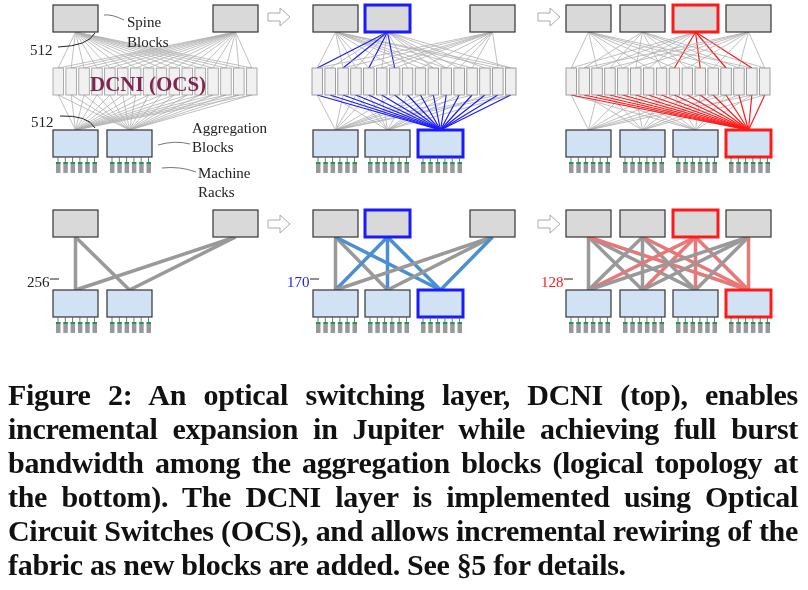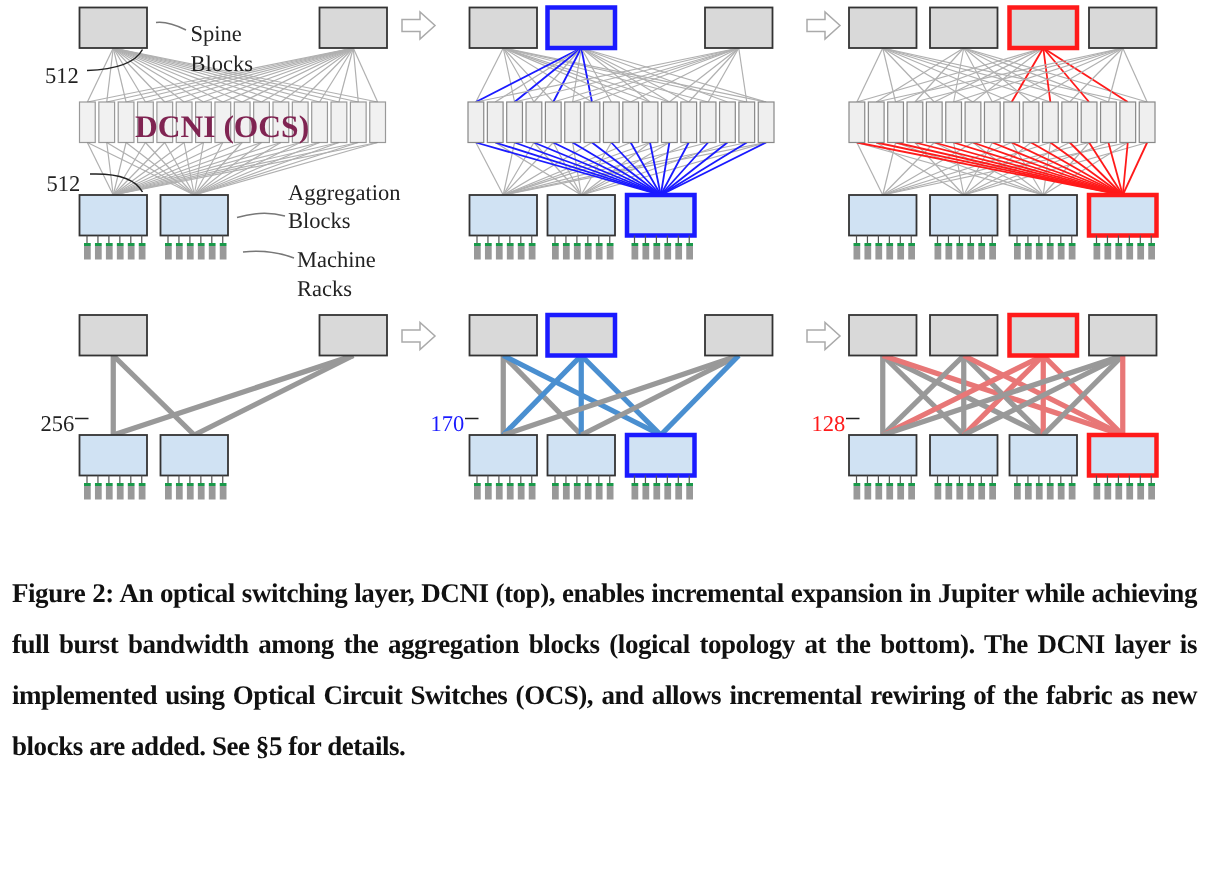--- a/index.html
+++ b/index.html
@@ -1,18 +1,18 @@
 <!DOCTYPE html>
 <html><head>
 <meta charset="utf-8">
 <style>
   html, body { margin:0; padding:0; background:#fff; }
   body { width:808px; height:590px; position:relative; overflow:hidden; font-family:"Liberation Serif", serif; }
   #fig { position:absolute; left:0; top:0; }
-  .caption { position:absolute; left:8px; top:378px; width:790px; font-family:"Liberation Serif", serif; font-size:18px; line-height:34px; color:#111; font-weight:bold; text-align:justify; letter-spacing:-0.3px; }
+  .caption { position:absolute; left:8px; top:378px; width:790px; font-family:"Liberation Serif", serif; font-size:30px; line-height:34px; color:#111; font-weight:bold; text-align:justify; letter-spacing:-0.3px; }
   .caption .lbl { font-weight:bold; }
   svg text { font-family:"Liberation Serif", serif; }
 </style>
 </head>
 <body>
 
 <svg id="fig" width="808" height="370" viewBox="0 0 808 370">
   <g id="layer-top-links">
       <line x1="75.5" y1="32" x2="58.25" y2="68" stroke="#b0b0b0" stroke-width="0.8"></line>
       <line x1="75.5" y1="32" x2="71.15" y2="68" stroke="#b0b0b0" stroke-width="0.8"></line>

